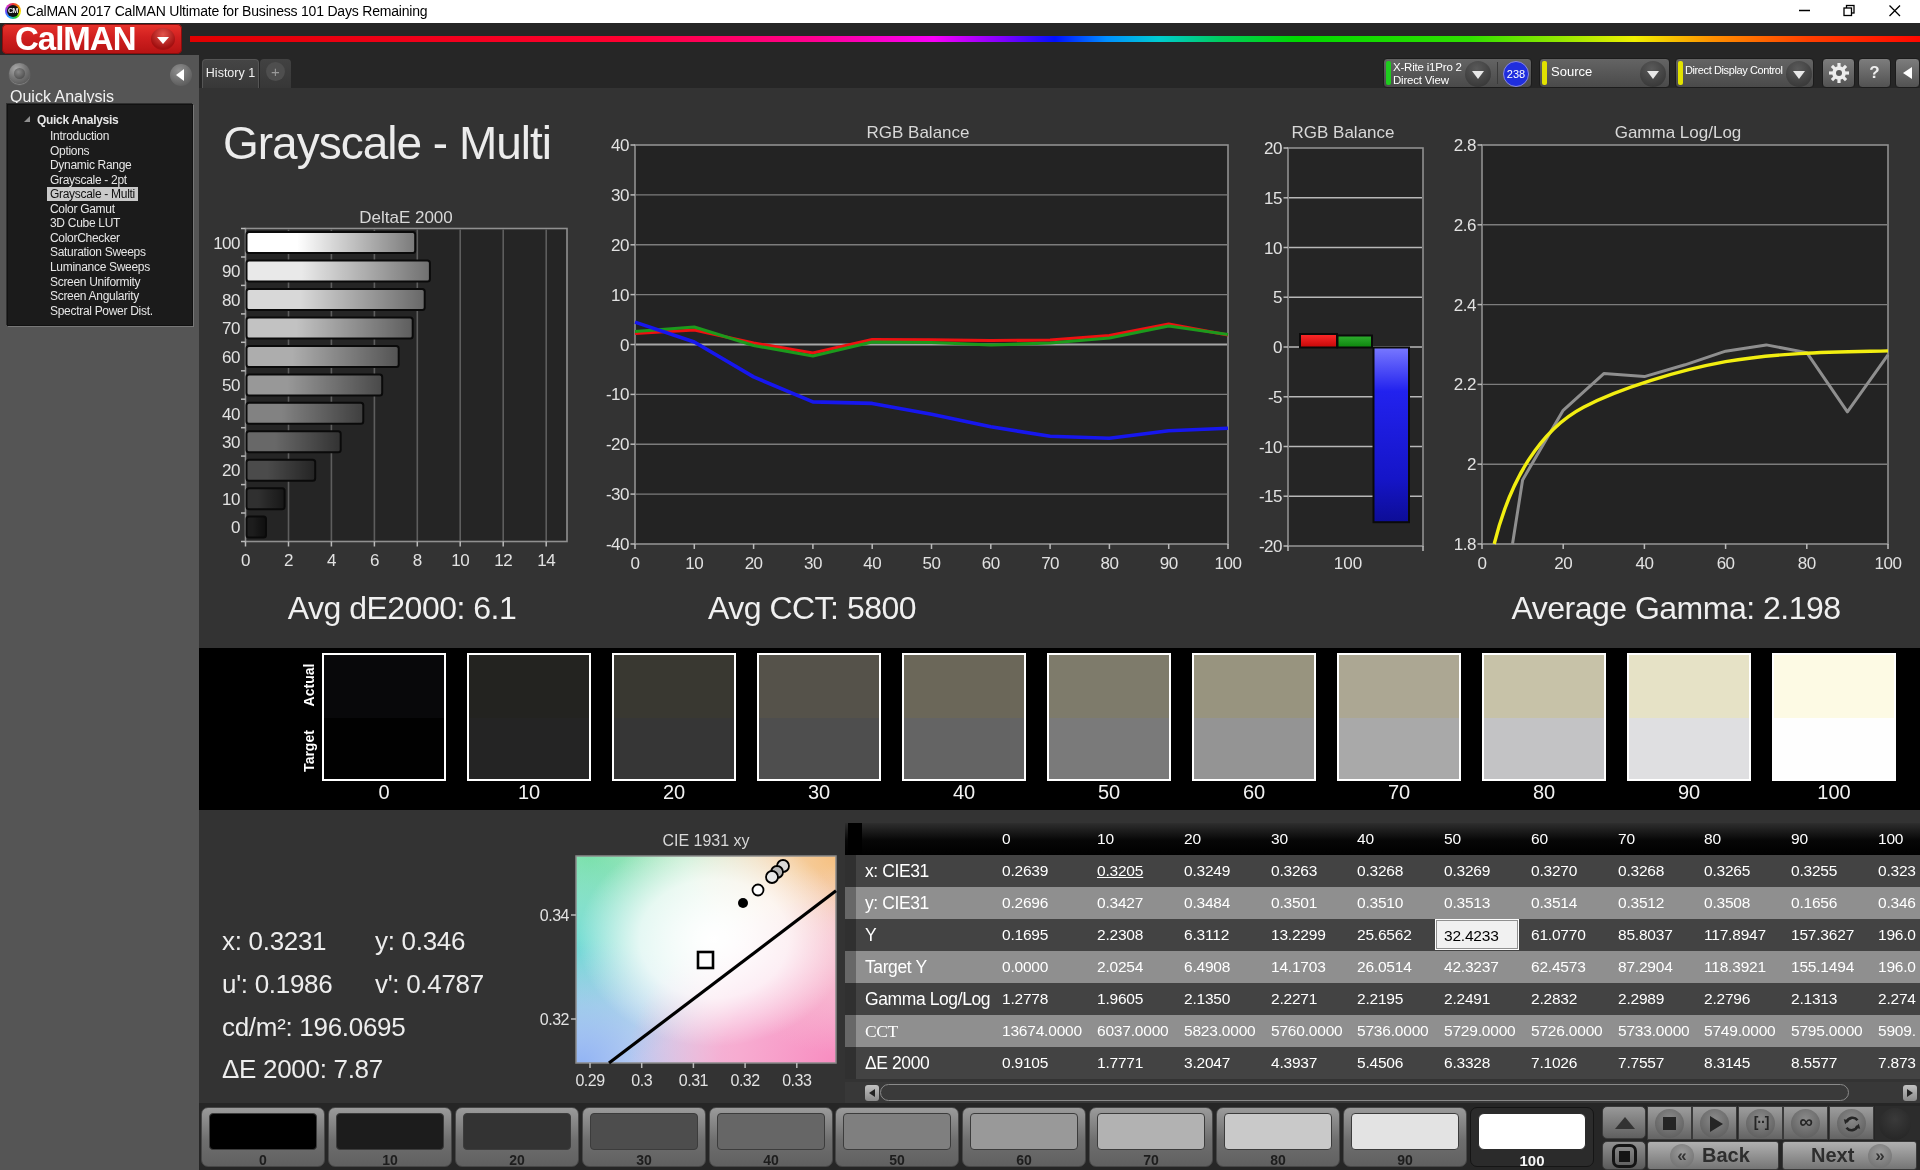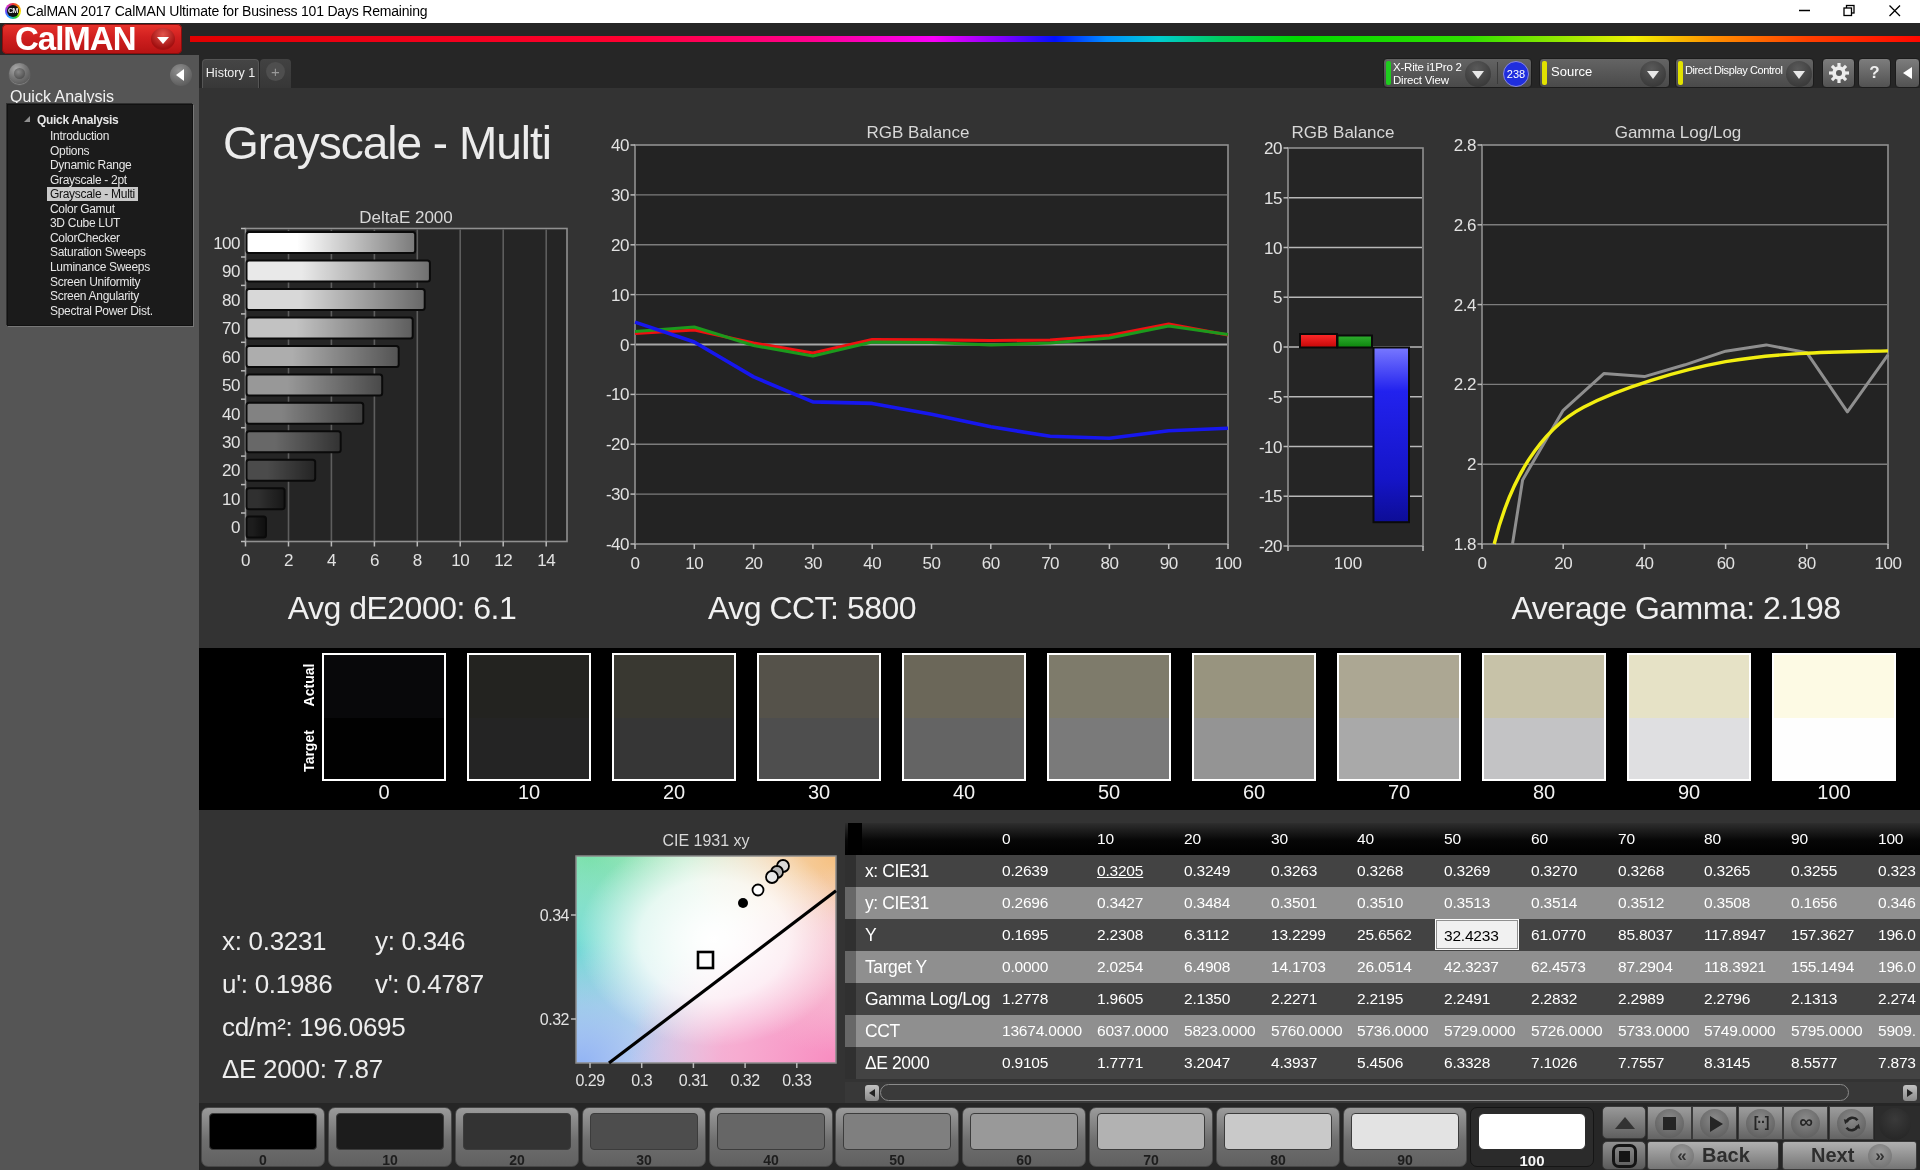--- a/index.html
+++ b/index.html
@@ -607,21 +607,21 @@
         <div class="tcell" style="left:512px;line-height:32px;">2.2195</div>
         <div class="tcell" style="left:599px;line-height:32px;">2.2491</div>
         <div class="tcell" style="left:686px;line-height:32px;">2.2832</div>
         <div class="tcell" style="left:773px;line-height:32px;">2.2989</div>
         <div class="tcell" style="left:859px;line-height:32px;">2.2796</div>
         <div class="tcell" style="left:946px;line-height:32px;">2.1313</div>
         <div class="tcell" style="left:1033px;line-height:32px;">2.274</div>
       </div>
 <div class="trow" style="top:192px;height:32px;background:#8f8f8f;">
         <div style="position:absolute;left:0;top:0;width:11px;height:32px;background:rgba(0,0,0,0.28);"></div>
-        <div class="tcell tlab" style="left:20px;line-height:32px;">CCT</div>
+        <div class="tcell tlab" style="left:20px;line-height:32px;font-family:Liberation Serif, serif;">CCT</div>
         <div class="tcell" style="left:157px;line-height:32px;">13674.0000</div>
         <div class="tcell" style="left:252px;line-height:32px;">6037.0000</div>
         <div class="tcell" style="left:339px;line-height:32px;">5823.0000</div>
         <div class="tcell" style="left:426px;line-height:32px;">5760.0000</div>
         <div class="tcell" style="left:512px;line-height:32px;">5736.0000</div>
         <div class="tcell" style="left:599px;line-height:32px;">5729.0000</div>
         <div class="tcell" style="left:686px;line-height:32px;">5726.0000</div>
         <div class="tcell" style="left:773px;line-height:32px;">5733.0000</div>
         <div class="tcell" style="left:859px;line-height:32px;">5749.0000</div>
         <div class="tcell" style="left:946px;line-height:32px;">5795.0000</div>

